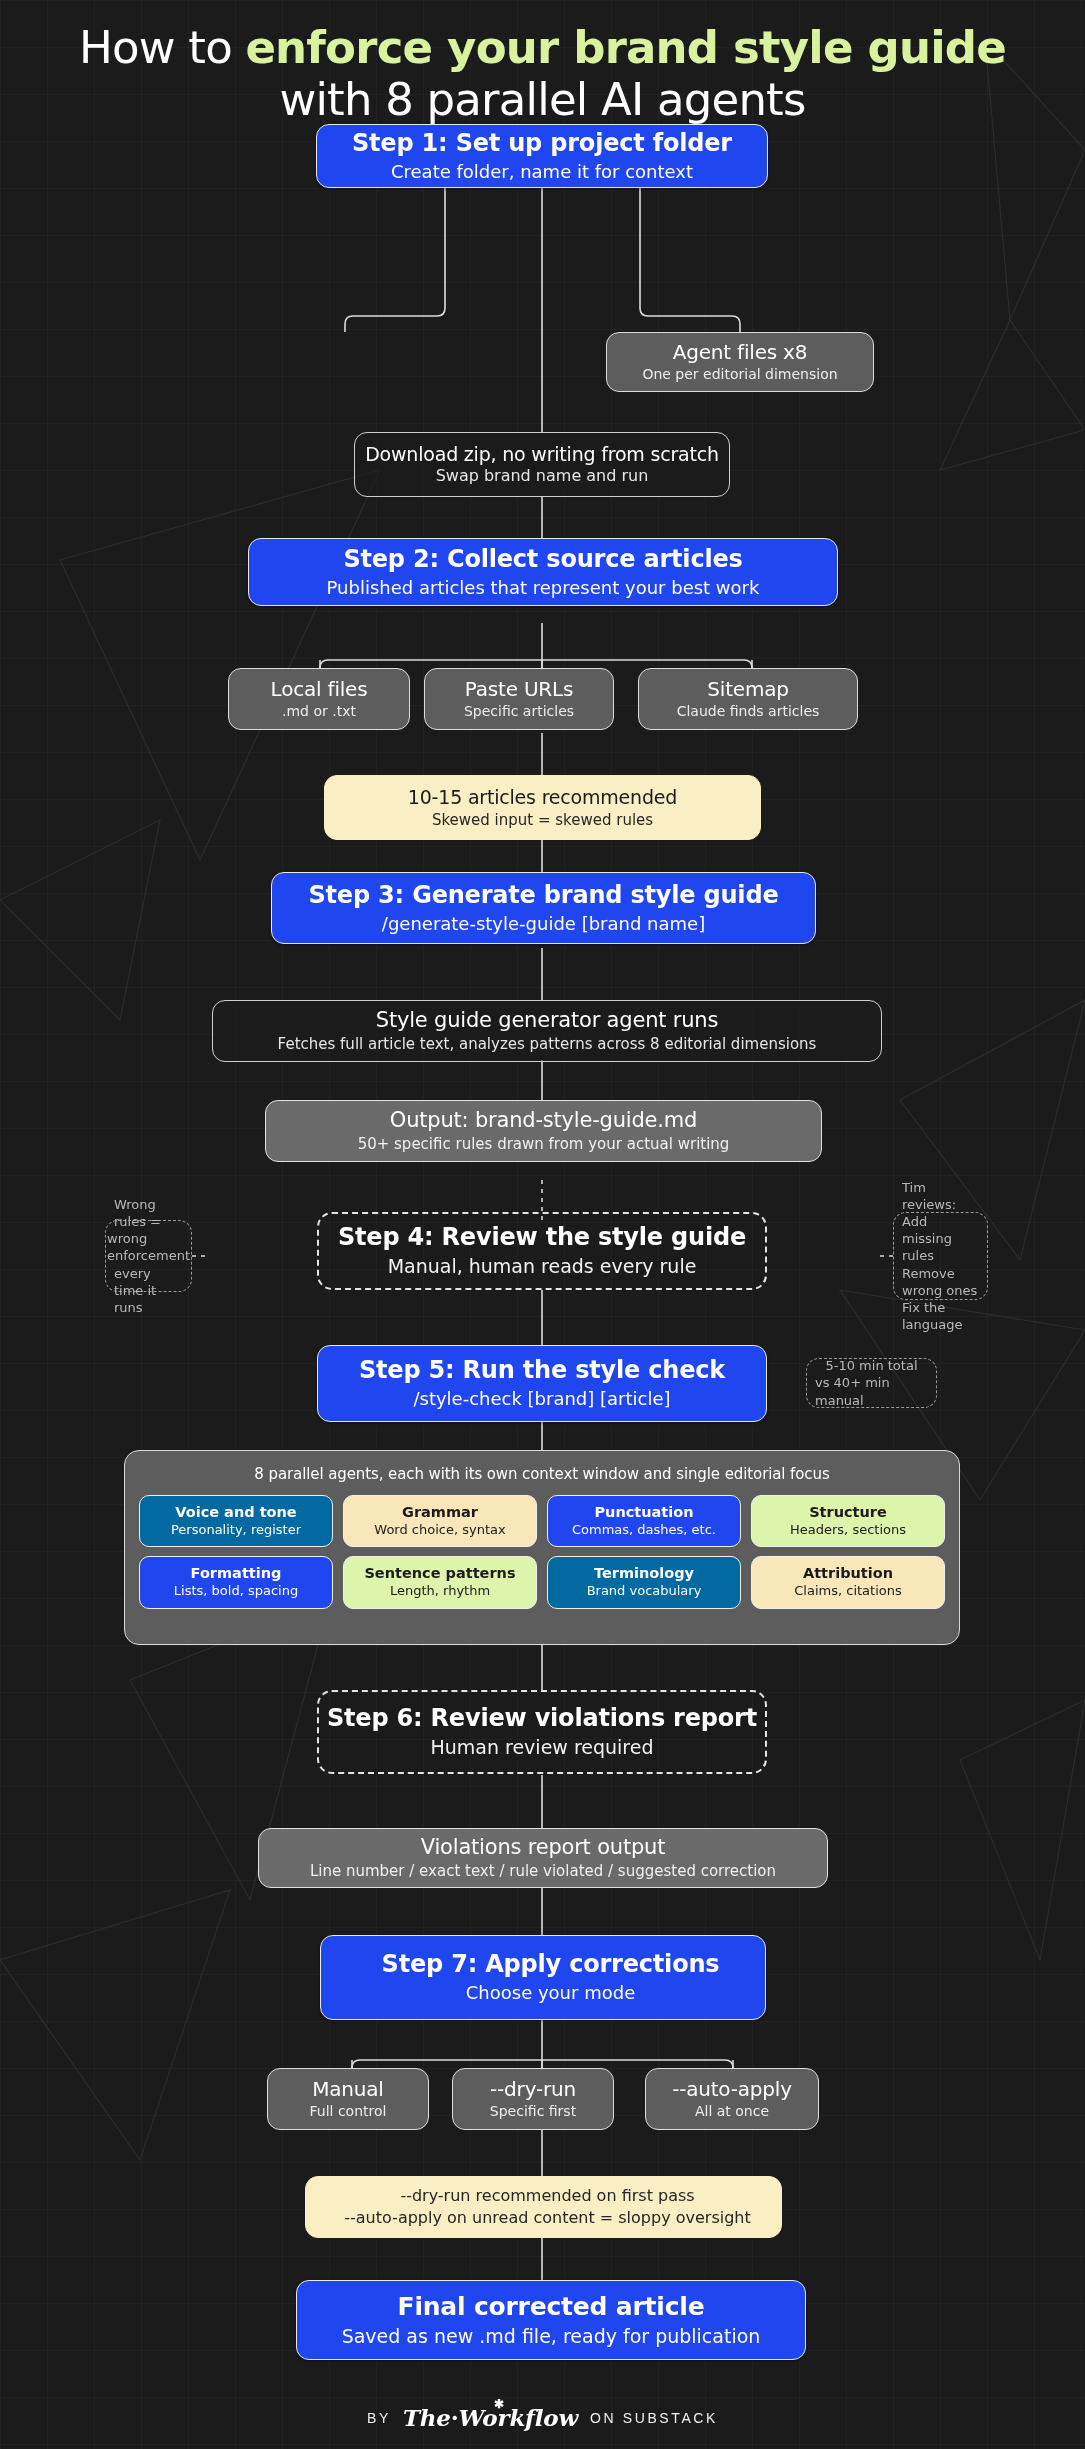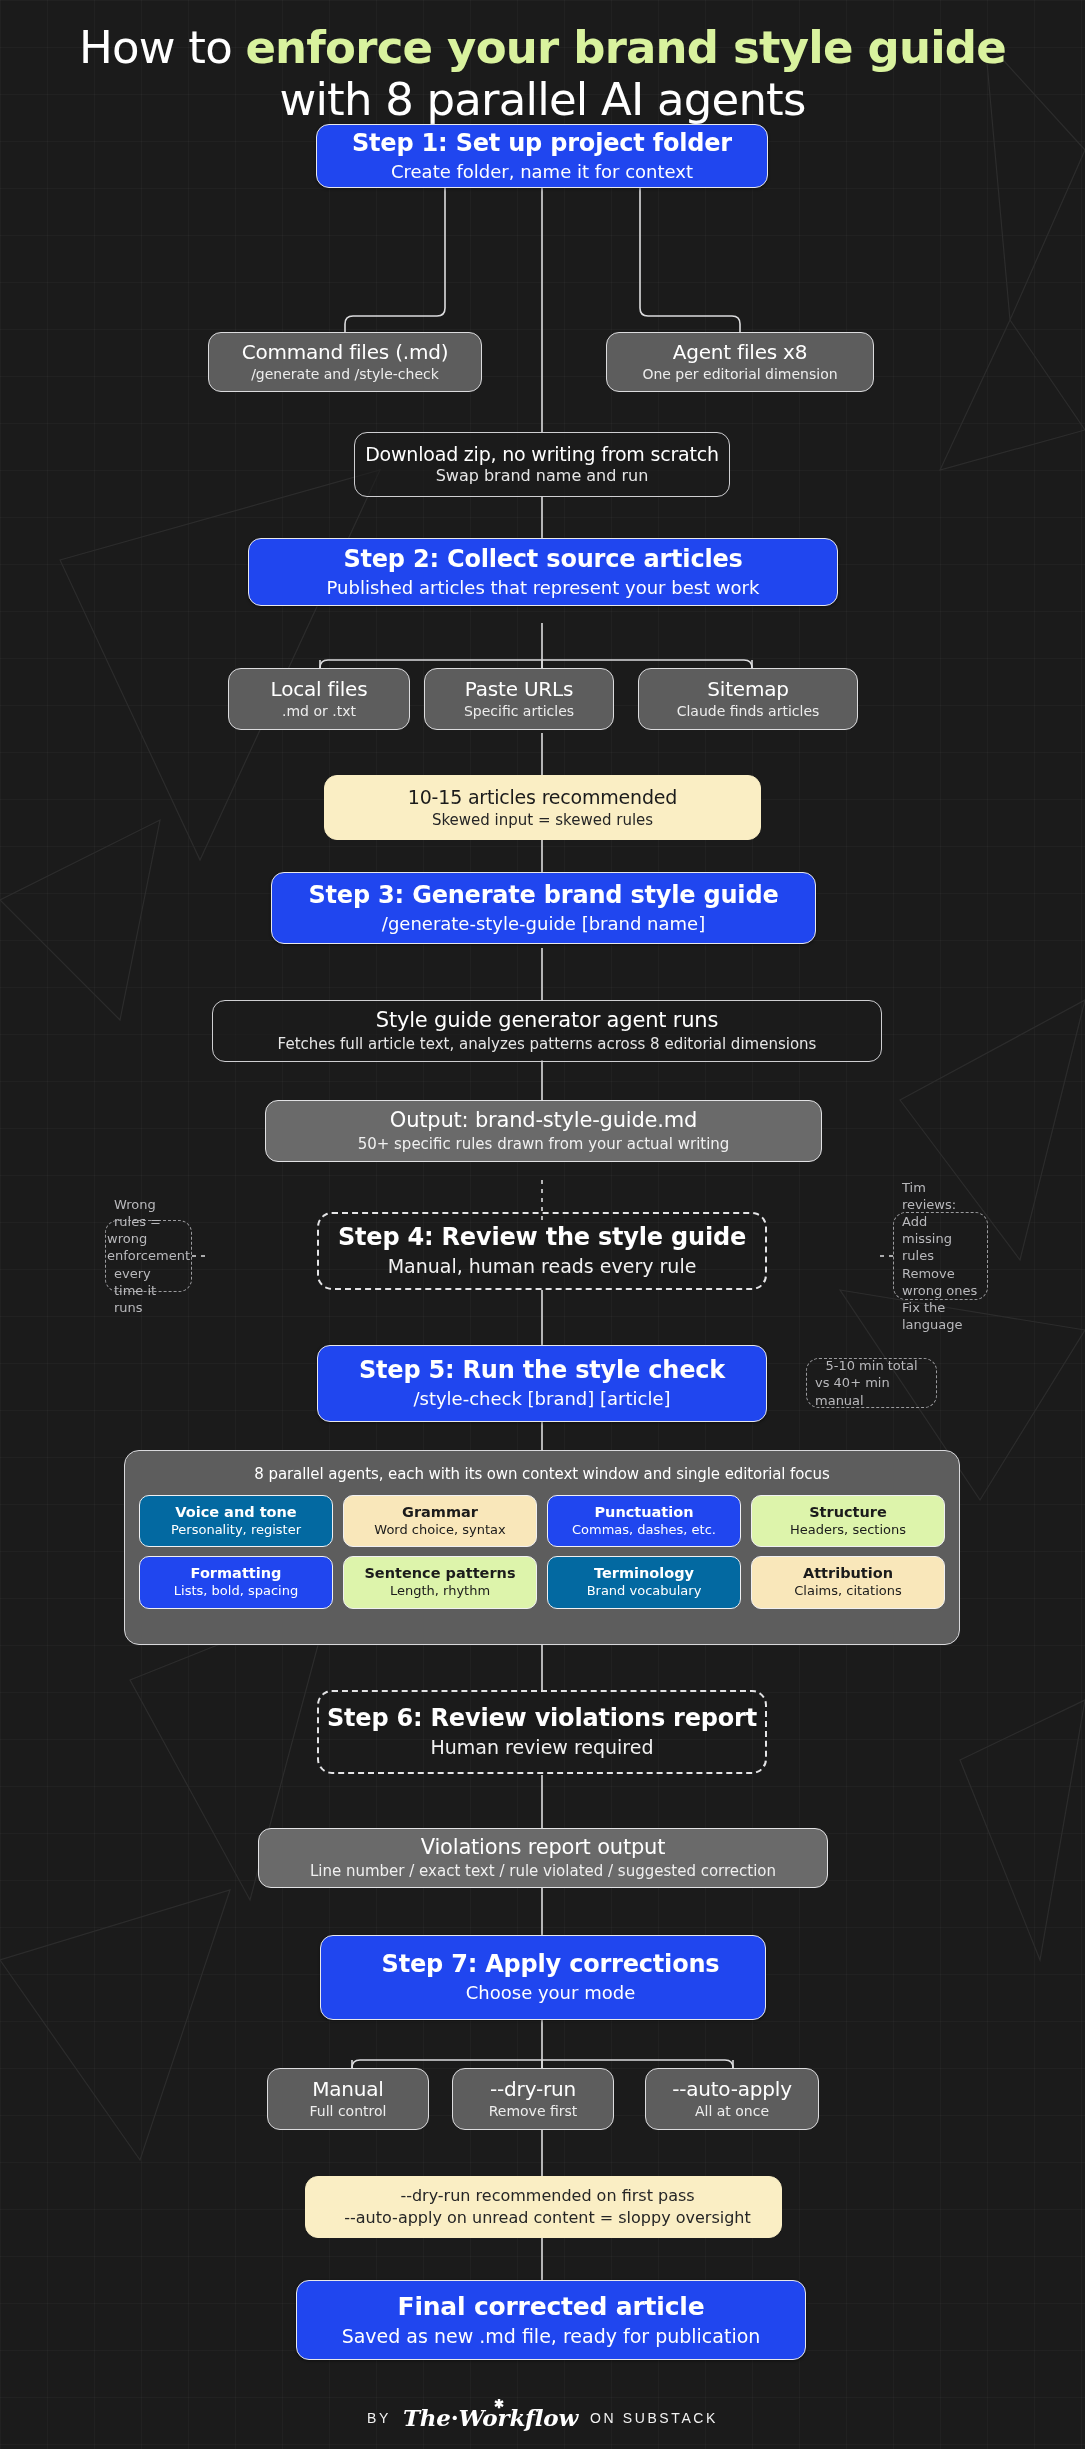--- a/index.html
+++ b/index.html
@@ -328,24 +328,20 @@
 
       <path d="M542 2238 L542 2280"></path>
     </g>
   </svg>
 
   <div class="node step" style="left:316px; top:124px; width:452px; height:64px;">
     <div class="t1">Step 1: Set up project folder</div>
     <div class="t2">Create folder, name it for context</div>
   </div>
 
-  <div class="node sub" style="left:208px; top:332px; width:274px; height:60px;">
-    <div class="t1">Command files (.md)</div>
-    <div class="t2">/generate and /style-check</div>
-  </div>
 
   <div class="node sub" style="left:606px; top:332px; width:268px; height:60px;">
     <div class="t1">Agent files x8</div>
     <div class="t2">One per editorial dimension</div>
   </div>
 
   <div class="node outline" style="left:354px; top:432px; width:376px; height:65px;">
     <div class="t1">Download zip, no writing from scratch</div>
     <div class="t2" style="font-size:16px; margin-top:1px;">Swap brand name and run</div>
   </div>
@@ -468,21 +464,21 @@
     <div class="t1">Step 7: Apply corrections</div>
     <div class="t2">Choose your mode</div>
   </div>
 
   <div class="node sub" style="left:267px; top:2068px; width:162px; height:62px;">
     <div class="t1">Manual</div>
     <div class="t2">Full control</div>
   </div>
   <div class="node sub" style="left:452px; top:2068px; width:162px; height:62px;">
     <div class="t1">--dry-run</div>
-    <div class="t2">Remove first</div>
+    <div class="t2">Specific first</div>
   </div>
   <div class="node sub" style="left:645px; top:2068px; width:174px; height:62px;">
     <div class="t1">--auto-apply</div>
     <div class="t2">All at once</div>
   </div>
 
   <div class="node note" style="left:305px; top:2176px; width:477px; height:62px;padding-left:8px;">
     <div class="t2" style="font-size:16px; margin-top:0;">--dry-run recommended on first pass</div>
     <div class="t2" style="font-size:16px; margin-top:2px;">--auto-apply on unread content = sloppy oversight</div>
   </div>

